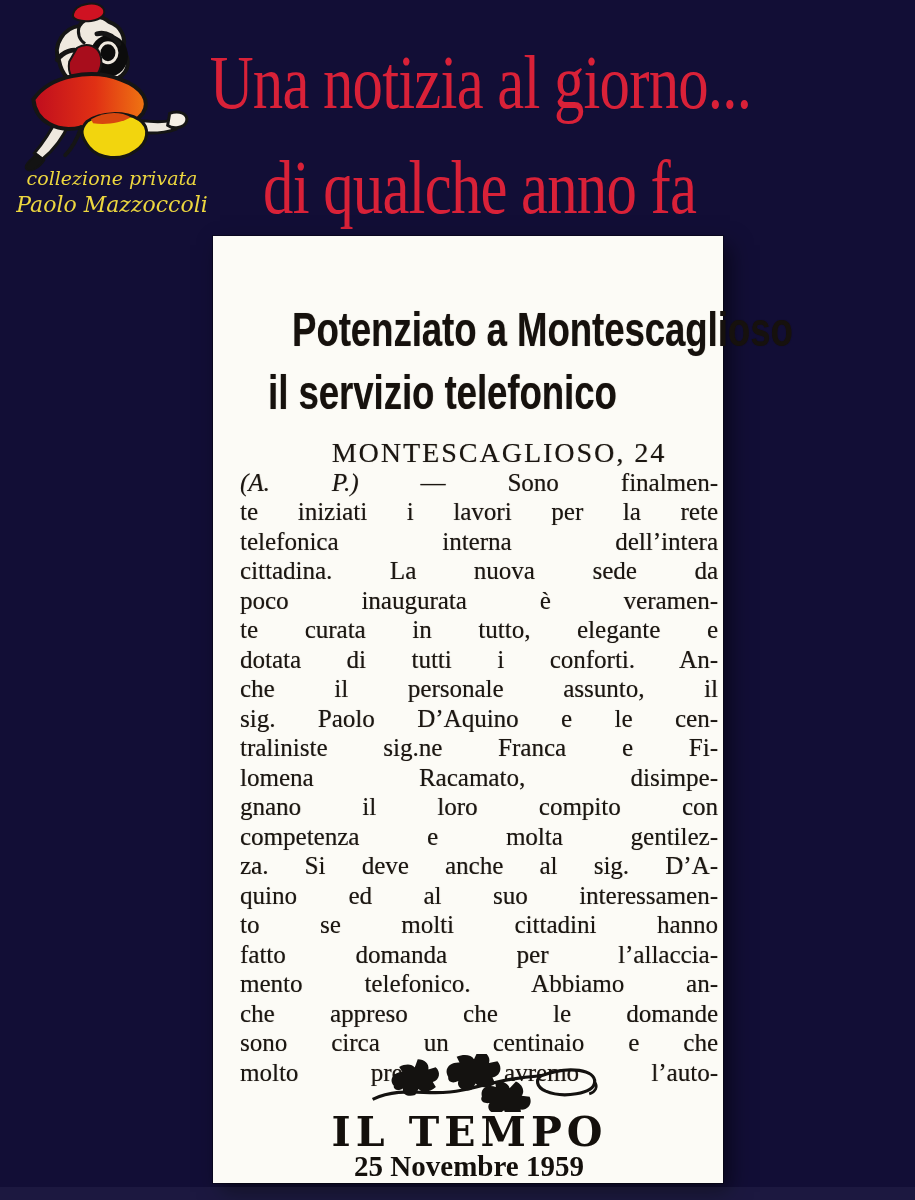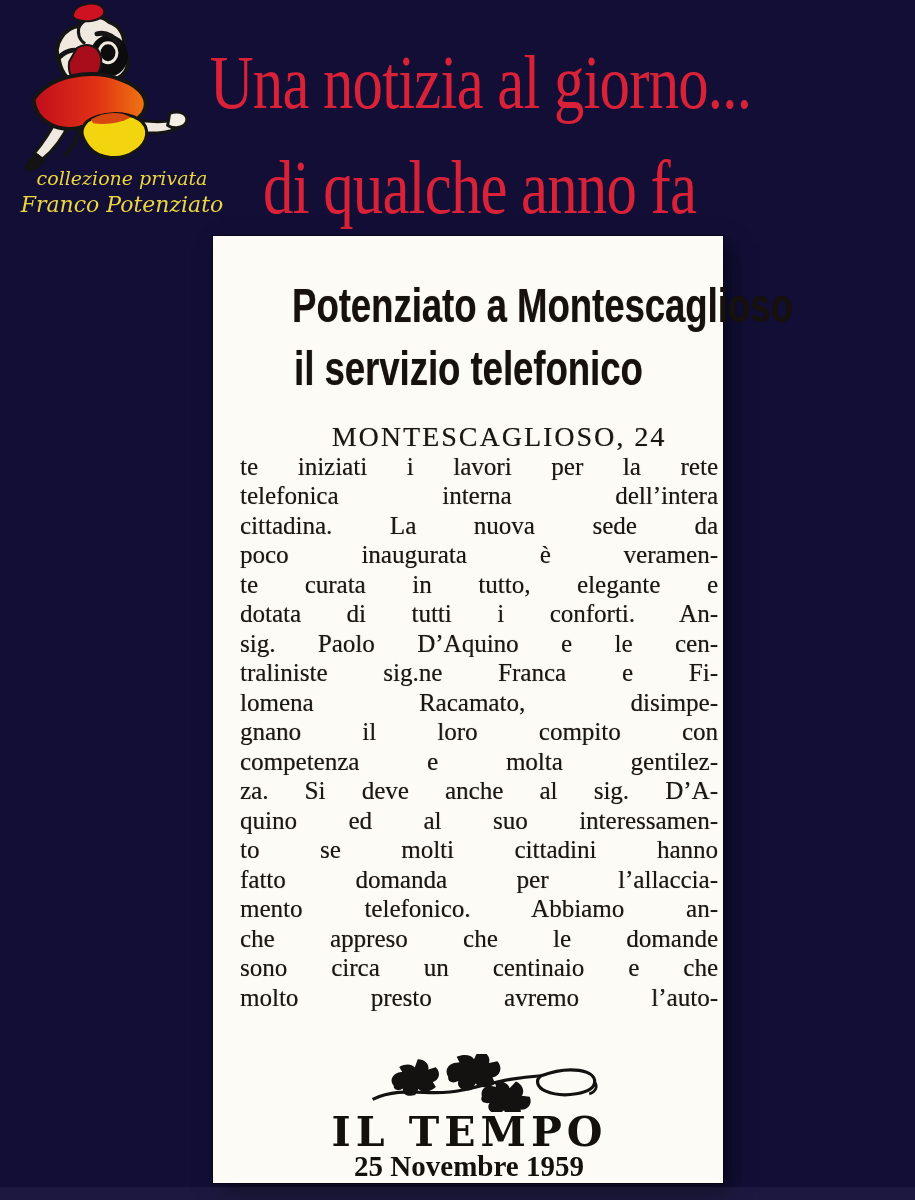--- a/index.html
+++ b/index.html
@@ -5,45 +5,45 @@
   html,body{margin:0;padding:0;}
   .page{
     position:relative; width:915px; height:1200px;
     background:#120e36; overflow:hidden;
     font-family:"Liberation Serif", serif;
   }
   
   .illustration{position:absolute; left:20px; top:0px; width:172px; height:184px;}
   
   .credits{
-    position:absolute; left:16px; top:167px; width:212px; text-align:center;
+    position:absolute; left:6px; top:167px; width:212px; text-align:center;
     color:#ecd63f; font-style:italic; font-family:"DejaVu Serif", serif;
   }
   .credit1{font-size:19px; line-height:23px;}
   .credit2{font-size:22px; line-height:26px; margin-top:2px;}
   
   .title{
     position:absolute; left:120px; top:44px; width:720px; text-align:center;
     color:#d92138; font-weight:normal; font-family:"Liberation Serif", serif;
   }
   .title-line{display:block; line-height:76px; white-space:nowrap;}
   .title-inner{display:inline-block; font-size:76px; transform:scaleX(0.80); transform-origin:50% 50%; letter-spacing:-1px;}
   .title-line2{margin-top:8px;}
   
   .clipping{
     position:absolute; left:213px; top:236px; width:510px; height:947px;
     background:#fcfbf6;
     box-shadow:0 0 0 1px rgba(0,0,0,0.35), 7px 9px 20px rgba(0,0,0,0.5);
     color:#1b1611;
   }
-  .headline{margin-top:44px; text-align:center; font-family:"Liberation Sans", sans-serif; font-weight:bold; color:#16110d;}
+  .headline{margin-top:68px; font-family:"Liberation Sans", sans-serif; font-weight:bold; color:#16110d;}
   .headline-line{display:block; line-height:52px; white-space:nowrap;}
   .headline-inner{display:inline-block; font-size:48px; transform:scaleX(0.76); transform-origin:50% 50%; text-shadow:0.4px 0.4px 0.8px rgba(25,18,10,0.55);}
   .btext{
-    margin:16px 0 0 27px; width:478px;
+    margin:8px 0 0 27px; width:478px;
     font-size:25px; line-height:29.5px;
     text-shadow:0.3px 0.3px 0.7px rgba(25,18,10,0.5);
   }
   .bline{text-align:justify; text-align-last:justify; height:29.5px; overflow:visible;}
   .bline.dateline{
     text-align:center; text-align-last:center; letter-spacing:2px;
     font-size:28px; padding-left:40px;
   }
   .bline.last{text-align-last:left;}
   .ag{font-style:italic;}
@@ -95,43 +95,45 @@
       <path d="M12 100 C28 76 70 68 100 80 C122 88 130 102 122 114 C112 128 84 132 60 128 C36 134 14 122 12 100 Z" fill="url(#skirtGrad)" stroke="#151515" stroke-width="4"></path>
 
       <path d="M66 122 C80 112 104 112 118 120 C130 128 128 144 114 152 C100 162 78 160 68 148 C60 138 58 130 66 122 Z" fill="#f2d50e" stroke="#151515" stroke-width="3"></path>
       <path d="M70 120 C84 112 100 112 110 118 C100 124 84 126 72 124 Z" fill="#d8470f"></path>
       <path d="M60 128 C56 140 50 150 44 156" fill="none" stroke="#151515" stroke-width="4" stroke-linecap="round"></path>
     </svg>
   </div>
 
   <div class="credits">
     <div class="credit1">collezione privata</div>
-    <div class="credit2">Franco Potenziato</div>
+    <div class="credit2">Paolo Mazzoccoli</div>
   </div>
 
   <div class="title">
     <span class="title-line"><span class="title-inner">Una notizia al giorno...</span></span>
     <span class="title-line title-line2"><span class="title-inner">di qualche anno fa</span></span>
   </div>
 
   <div class="clipping">
 
     <div class="headline">
       <span class="headline-line"><span class="headline-inner">Potenziato a Montescaglioso</span></span>
       <span class="headline-line"><span class="headline-inner">il servizio telefonico</span></span>
     </div>
 
     <div class="btext">
       <div class="bline dateline">MONTESCAGLIOSO, 24</div>
+      <div class="bline"><span class="ag">(A. P.)</span> <span>— Sono finalmen-</span></div>
       <div class="bline">te iniziati i lavori per la rete</div>
       <div class="bline">telefonica interna dell’intera</div>
       <div class="bline">cittadina. La nuova sede da</div>
       <div class="bline">poco inaugurata è veramen-</div>
       <div class="bline">te curata in tutto, elegante e</div>
       <div class="bline">dotata di tutti i conforti. An-</div>
+      <div class="bline">che il personale assunto, il</div>
       <div class="bline">sig. Paolo D’Aquino e le cen-</div>
       <div class="bline">traliniste sig.ne Franca e Fi-</div>
       <div class="bline">lomena Racamato, disimpe-</div>
       <div class="bline">gnano il loro compito con</div>
       <div class="bline">competenza e molta gentilez-</div>
       <div class="bline">za. Si deve anche al sig. D’A-</div>
       <div class="bline">quino ed al suo interessamen-</div>
       <div class="bline">to se molti cittadini hanno</div>
       <div class="bline">fatto domanda per l’allaccia-</div>
       <div class="bline">mento telefonico. Abbiamo an-</div>

